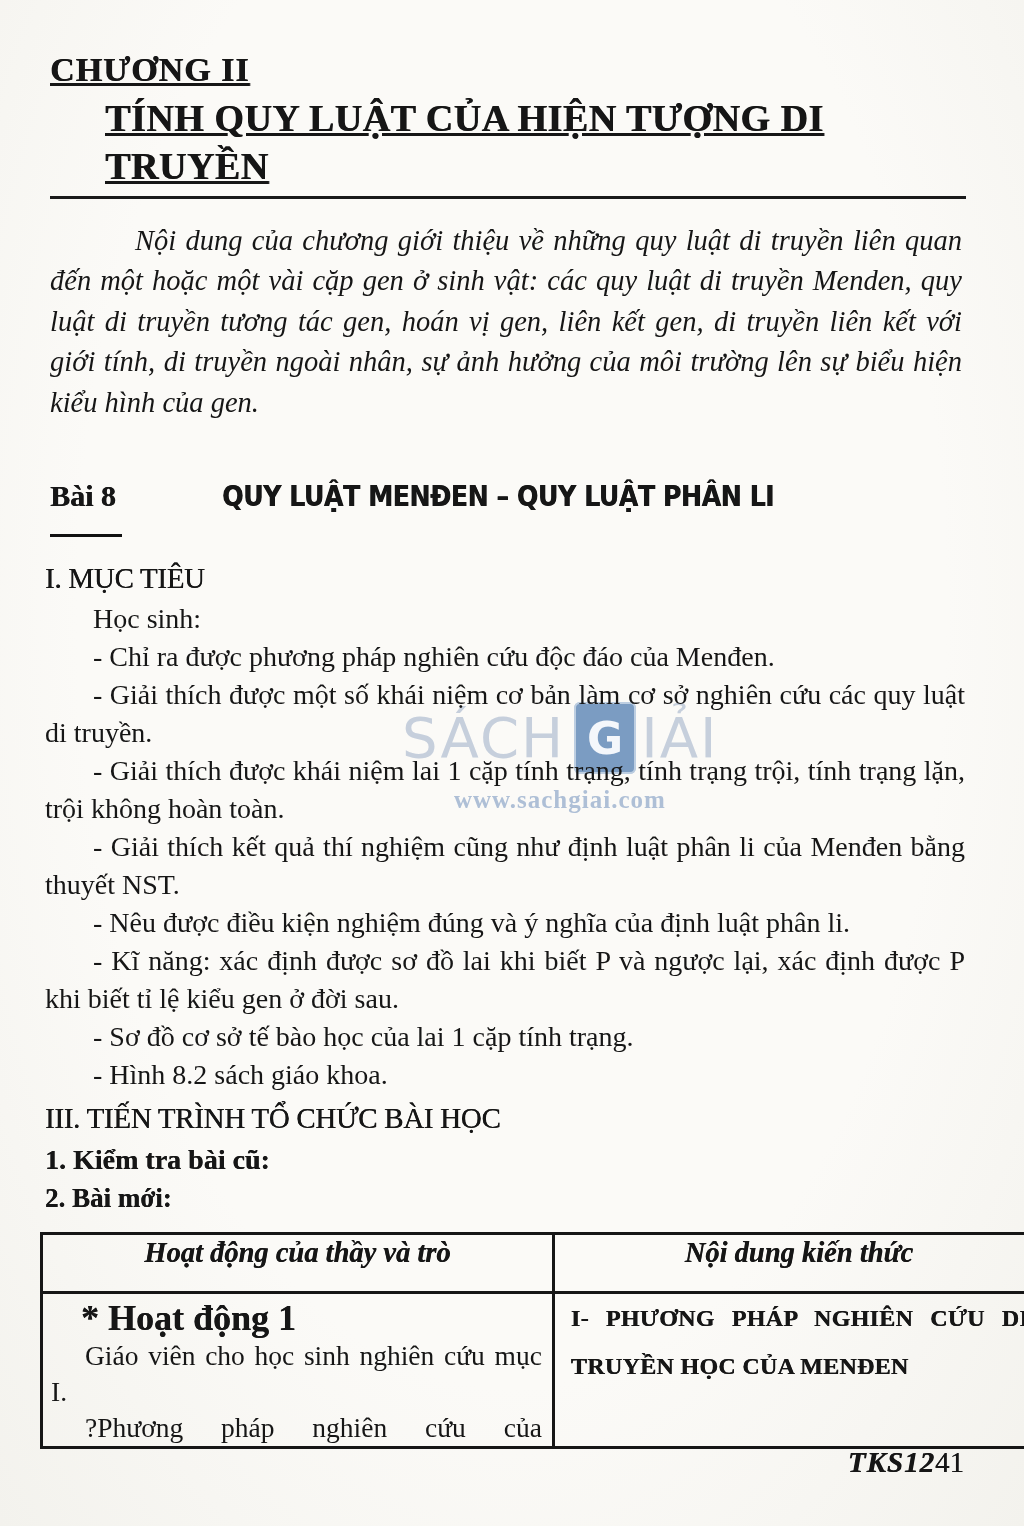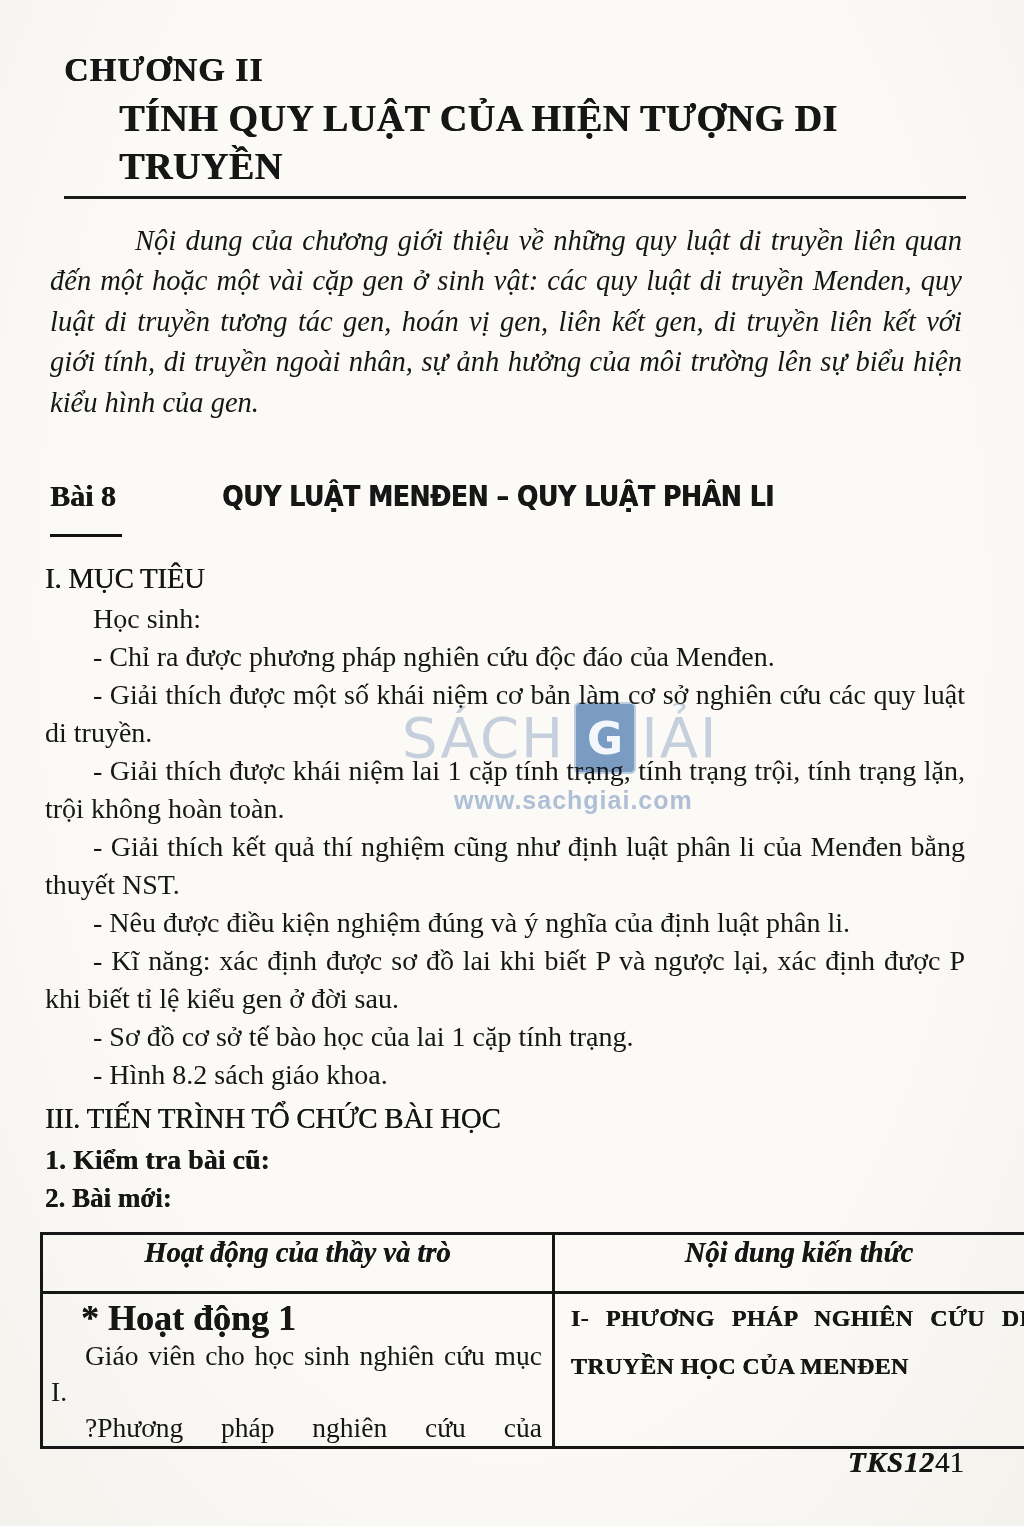--- a/index.html
+++ b/index.html
@@ -24,26 +24,26 @@
   .wm-logo{
     display:flex;align-items:center;justify-content:center;
     width:62px;height:72px;margin:0 5px 0 9px;
     background:#7b9cc2;border-radius:6px;
     box-shadow:inset 0 0 0 2px rgba(244,247,251,.55);
     font-family:"DejaVu Sans", sans-serif;
     font-size:44px;font-weight:bold;color:#f4f7fb;
   }
   .wm-url{
     margin:8px 0 0 52px;
-    font-family:Liberation Sans, sans-serif;
+    font-family:Liberation Serif, serif;
     font-size:25px;font-weight:bold;letter-spacing:1px;
     color:#aebfd6;
   }
   
-  .header{position:absolute;left:64px;right:58px;top:50px;z-index:1;}
+  .header{position:absolute;left:50px;right:58px;top:50px;z-index:1;text-decoration:underline;}
   .chapter-label{
     font-size:34px;font-weight:bold;line-height:40px;
     letter-spacing:1px;text-shadow:.6px 0 0 currentColor;
   }
   .chapter-title{
     margin:4px 0 0 55px;
     font-size:38px;font-weight:bold;line-height:48px;
     letter-spacing:.5px;text-shadow:.7px 0 0 currentColor;
   }
   .header-rule{margin-top:6px;height:3px;background:#1a1a1a;border:none;}

